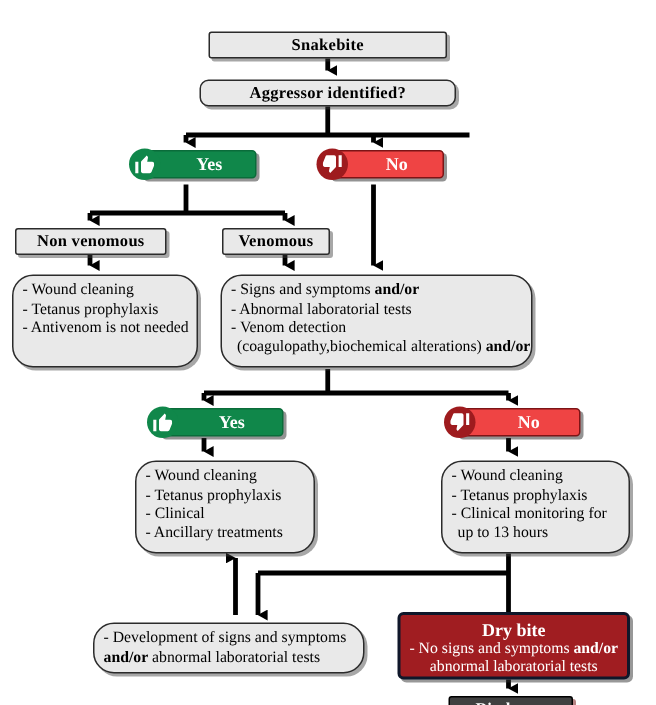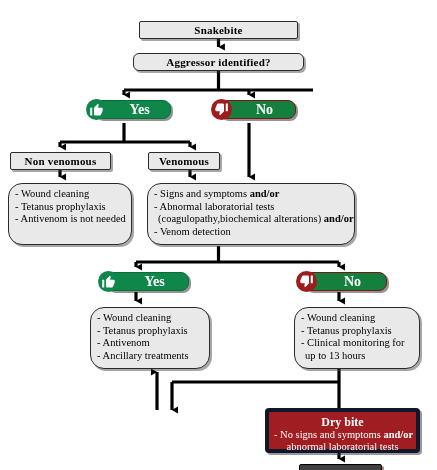--- a/index.html
+++ b/index.html
@@ -32,42 +32,42 @@
   .list-box{
     padding:4px 5px 3px 6px;
     font-size:10.5px;line-height:12.6px;
   }
   .list-box .ln{white-space:nowrap;}
   .list-box .ln.ind{padding-left:4px;}
   b{font-weight:bold;}
 
   
   .pill{
-    position:absolute;height:17px;border-radius:8px;
+    position:absolute;height:17px;border-radius:3px;
     display:flex;align-items:center;justify-content:center;
-    color:#fff;font-weight:bold;font-size:14px;
+    color:#fff;font-weight:bold;font-size:12px;
     box-shadow:2px 2px 0 rgba(40,40,40,.5);
   }
   .pill.yes{background:#10874a;border:1px solid #0a6c3a;}
-  .pill.no{background:#15803d;border:1px solid #7d1416;}
+  .pill.no{background:#ef4444;border:1px solid #7d1416;}
   .pill .lbl{padding-left:14px;}
 
   .thumb{
     position:absolute;left:-9px;top:-2px;
     width:21px;height:21px;border-radius:50%;
     display:flex;align-items:center;justify-content:center;
   }
   .thumb.g{background:#10874a;}
   .thumb.r{background:#9e1b1e;}
   .thumb svg{display:block;}
 
   
   .redbox{
     background:#a01d21;
-    border:4px solid #0f172a;
+    border:2px solid #0f172a;
     border-radius:4px;
     box-shadow:2px 2px 0 rgba(50,50,50,.5);
     color:#ffffff;
     padding:3px 5px 4px 5px;
   }
   .redbox .hd{
     text-align:center;font-weight:bold;font-size:12px;line-height:14px;
   }
   .redbox .ln{font-size:10.5px;line-height:12.4px;text-align:center;white-space:nowrap;}
 
@@ -172,25 +172,25 @@
     <div class="ln">- Antivenom is not needed</div>
   </div>
 
   <div class="node box list-box" style="left:147px;top:167px;width:208px;height:62px;">
     <div class="ln">
       <span>- Signs and symptoms </span><b>and/or</b>
     </div>
     <div class="ln">
       <span>- Abnormal laboratorial tests</span>
     </div>
+    <div class="ln">
+      <span>- Venom detection</span>
+    </div>
     <div class="ln ind">
       <span>(coagulopathy,biochemical alterations) </span><b>and/or</b>
-    </div>
-    <div class="ln">
-      <span>- Venom detection</span>
     </div>
   </div>
 
   <div class="pill yes" style="left:106px;top:256px;width:81px;">
     <span class="thumb g">
       <svg width="15" height="15" viewBox="0 0 24 24" aria-hidden="true">
         <path fill="#ffffff" d="M9.2 21.5h8.1c.9 0 1.7-.55 2-1.4l2.5-6.2c.08-.2.12-.4.12-.62V11.1c0-1.05-.86-1.9-1.9-1.9h-5.4l.82-4.1c.1-.5-.04-1.05-.4-1.43l-.9-.9-5.6 5.65c-.36.36-.56.84-.56 1.35v9.7c0 1.1.9 2.03 2 2.03zM1.9 9.2h3.3v12.3H1.9z"></path>
       </svg>
     </span>
     <span class="lbl">Yes</span>
@@ -201,31 +201,39 @@
       <svg width="15" height="15" viewBox="0 0 24 24" aria-hidden="true">
         <path fill="#ffffff" d="M14.8 2.5H6.7c-.9 0-1.7.55-2 1.4L2.2 10.1c-.08.2-.12.4-.12.62v2.18c0 1.05.86 1.9 1.9 1.9h5.4l-.82 4.1c-.1.5.04 1.05.4 1.43l.9.9 5.6-5.65c.36-.36.56-.84.56-1.35V4.53c0-1.1-.9-2.03-2-2.03zM22.1 14.8h-3.3V2.5h3.3z"></path>
       </svg>
     </span>
     <span class="lbl">No</span>
   </div>
 
   <div class="node box list-box" style="left:90px;top:291px;width:120px;height:62px;">
     <div class="ln">- Wound cleaning</div>
     <div class="ln">- Tetanus prophylaxis</div>
-    <div class="ln">- Antivenom</div>
+    <div class="ln">- Clinical</div>
     <div class="ln">- Ancillary treatments</div>
   </div>
 
   <div class="node box list-box" style="left:294px;top:291px;width:126px;height:62px;">
     <div class="ln">- Wound cleaning</div>
     <div class="ln">- Tetanus prophylaxis</div>
     <div class="ln">- Clinical monitoring for</div>
     <div class="ln ind">up to 13 hours</div>
   </div>
 
+  <div class="node box list-box" style="left:62px;top:399px;width:181px;height:34px;">
+    <div class="ln">
+      <span>- Development of signs and symptoms</span>
+    </div>
+    <div class="ln">
+      <b>and/or</b><span> abnormal laboratorial tests</span>
+    </div>
+  </div>
 
   <div class="node redbox" style="left:265px;top:392px;width:155px;height:45px;">
     <div class="hd">Dry bite</div>
     <div class="ln">
       <span>- No signs and symptoms </span><b>and/or</b>
     </div>
     <div class="ln">
       <span>abnormal laboratorial tests</span>
     </div>
   </div>

